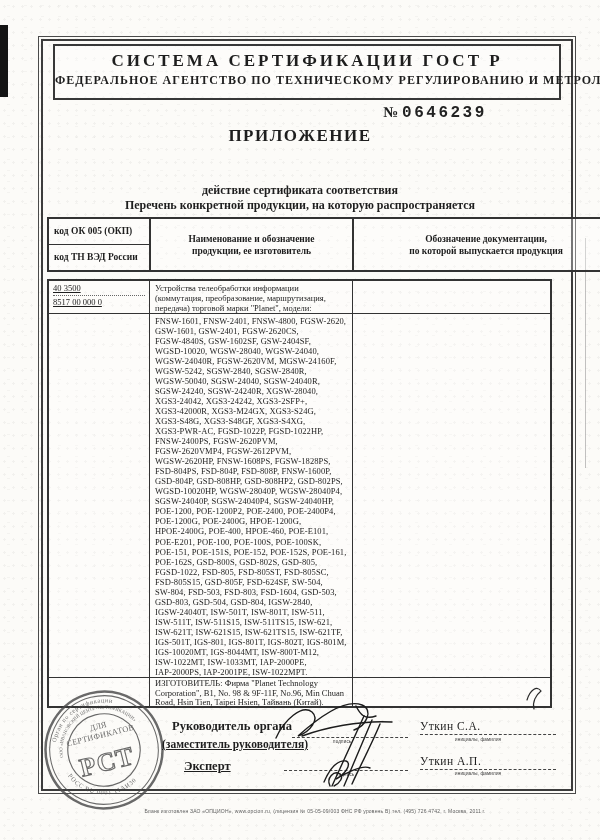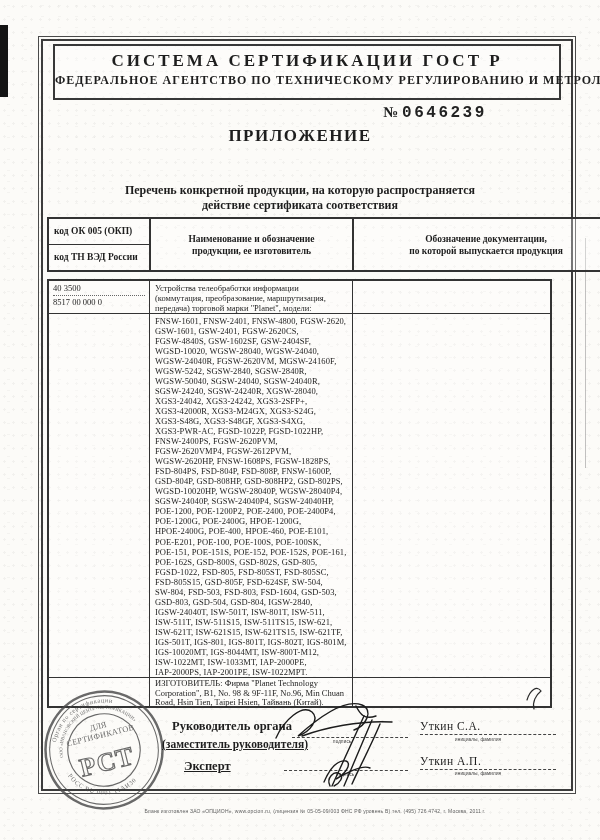--- a/index.html
+++ b/index.html
@@ -47,21 +47,21 @@
   .th-c1-bot{height:50%;display:flex;align-items:center;padding-left:5px;}
   .th-c2{position:absolute;left:102px;top:0;width:203px;height:100%;border-right:2px solid #333;box-sizing:border-box;display:flex;align-items:center;justify-content:center;text-align:center;font-size:9.5px;font-weight:bold;white-space:pre-line;line-height:12px;}
   .th-c3{position:absolute;left:305px;top:0;right:0;height:100%;display:flex;align-items:center;justify-content:center;text-align:center;font-size:9.5px;font-weight:bold;white-space:pre-line;line-height:12px;border-radius:12px;}
 
   
   .tbody{position:absolute;left:47px;top:279px;width:505px;height:429px;border:2px solid #333;box-sizing:border-box;font-size:8.5px;background:rgba(255,255,255,.25);}
   .vline1{position:absolute;left:100px;top:0;bottom:0;border-left:1.5px solid #333;}
   .vline2{position:absolute;left:303px;top:0;bottom:0;border-left:1.5px solid #333;}
   .hrow1{position:absolute;top:32px;left:0;right:0;border-top:1px solid #333;}
   .hrow2{position:absolute;top:396px;left:0;right:0;border-top:1px solid #333;}
-  .codes{position:absolute;left:4px;top:2px;width:92px;line-height:11px;}
+  .codes{position:absolute;left:4px;top:2px;width:92px;line-height:11px;text-decoration:underline;}
   .code-okp{display:block;border-bottom:1px dotted #666;padding-bottom:1px;}
   .code-tnved{display:block;padding-top:1px;}
   .desc{position:absolute;left:106px;top:2px;width:195px;white-space:pre-line;line-height:10.2px;}
   .models{position:absolute;left:106px;top:34.5px;width:197px;white-space:pre-line;line-height:10.05px;letter-spacing:.1px;}
   .manu{position:absolute;left:106px;top:398px;width:197px;white-space:pre-line;line-height:9.7px;}
 
   
   .role1{position:absolute;left:172px;top:719px;font-size:12.5px;font-weight:bold;white-space:nowrap;}
   .role1b{position:absolute;left:162px;top:738px;font-size:11.5px;font-weight:bold;text-decoration:underline;white-space:nowrap;}
   .role2{position:absolute;left:184px;top:759px;font-size:12.5px;font-weight:bold;text-decoration:underline;}
@@ -103,22 +103,22 @@
 
   <div class="docnum">
     <span class="sign">№</span>
     <span class="digits">0646239</span>
   </div>
 
   <div class="title">ПРИЛОЖЕНИЕ</div>
 
 
   <div class="subtitle">
+    <div>действие сертификата соответствия</div>
     <div>Перечень конкретной продукции,  на которую распространяется</div>
-    <div>действие сертификата соответствия</div>
   </div>
 
   <div class="thead">
     <div class="th-c1">
       <div class="th-c1-top">код ОК 005 (ОКП)</div>
       <div class="th-c1-bot">код ТН ВЭД России</div>
     </div>
     <div class="th-c2">Наименование и обозначение
 продукции, ее изготовитель</div>
     <div class="th-c3">Обозначение документации,

